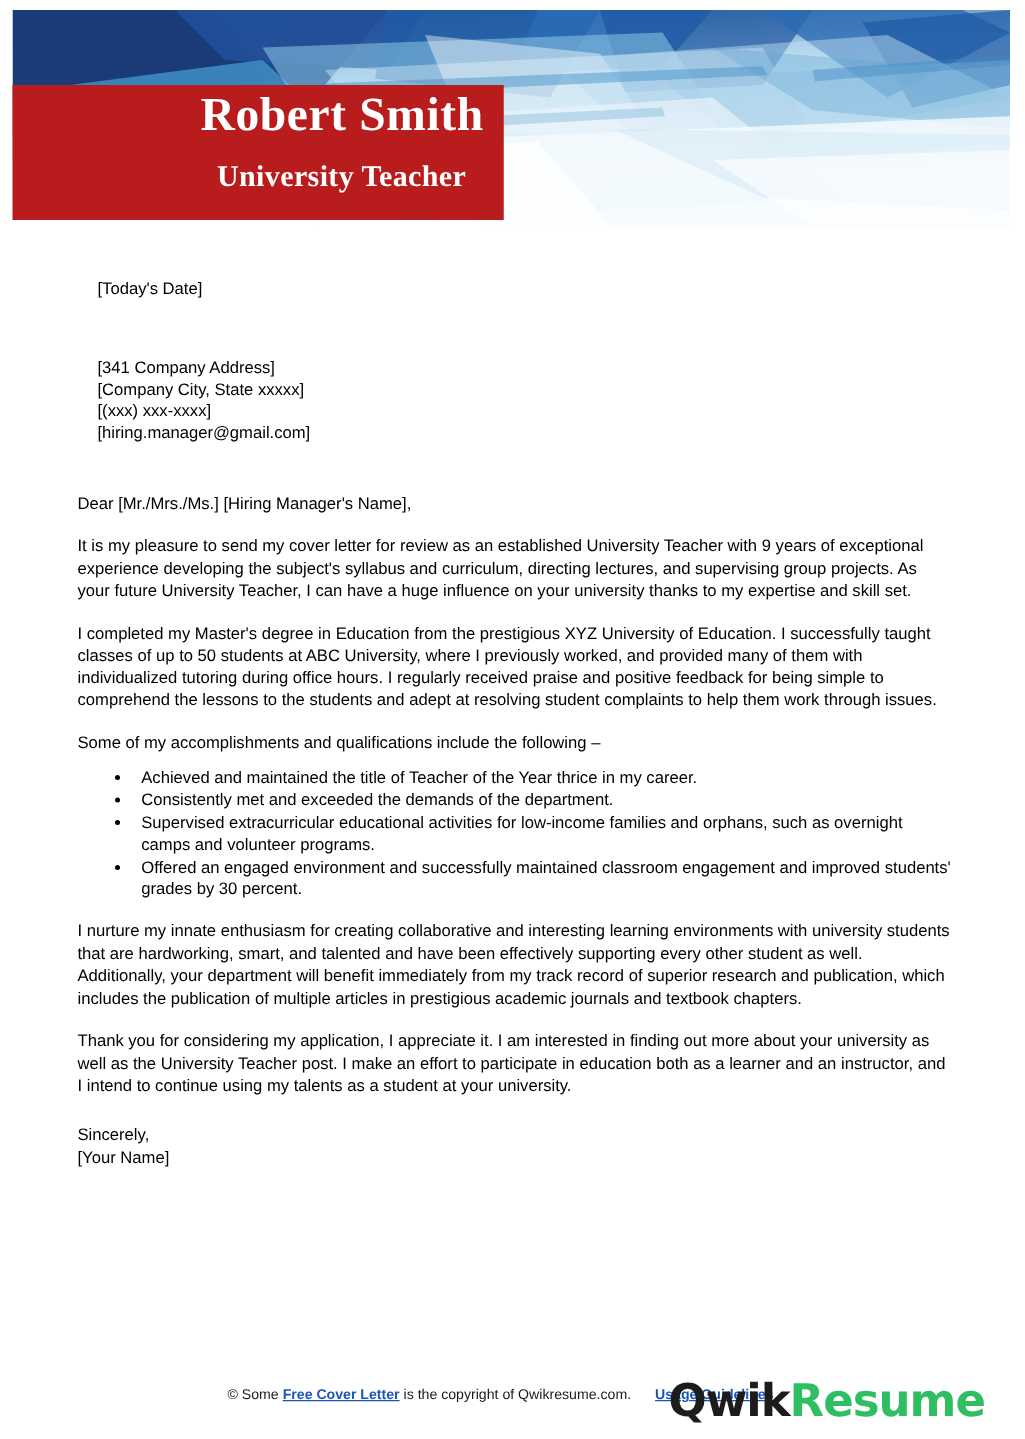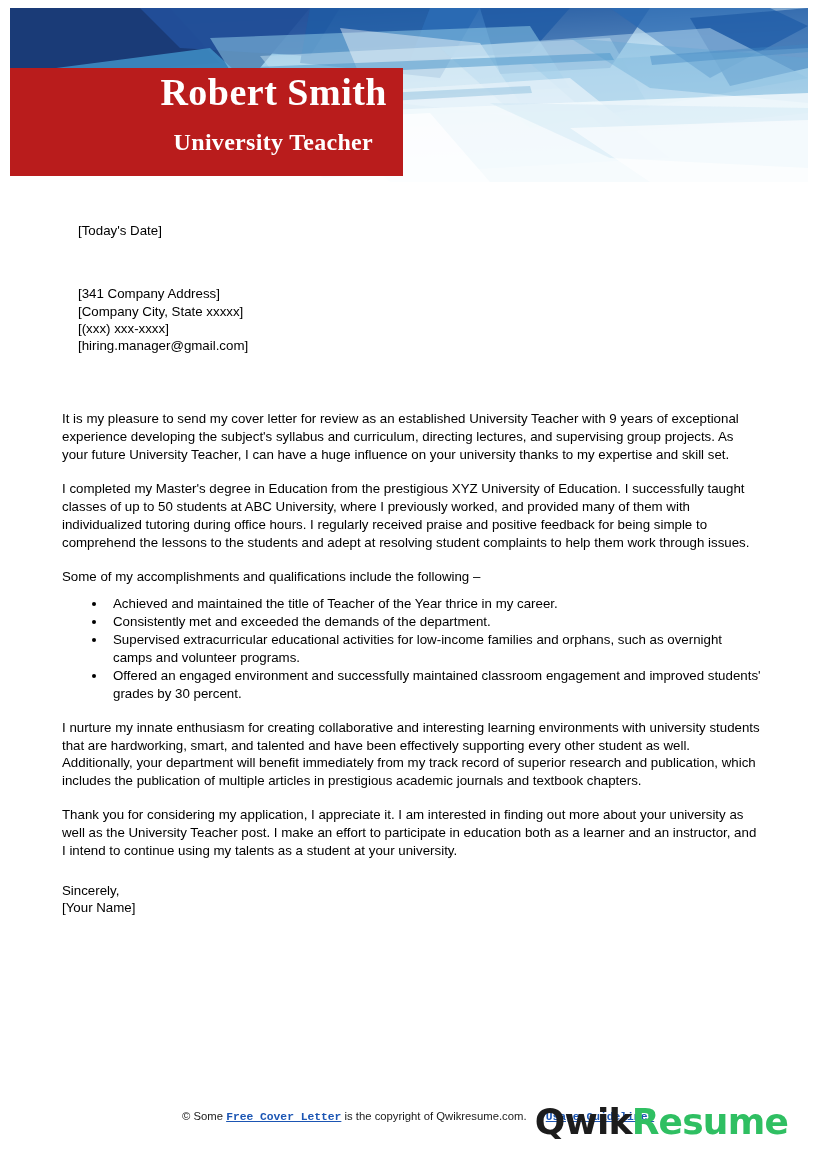--- a/index.html
+++ b/index.html
@@ -145,21 +145,20 @@
     line-height: 1.2;
     color: #1a1a1a;
     white-space: nowrap;
   }
   .footer-credit a,
   .footer-credit .flink {
     color: #1b55b3;
     text-decoration: underline;
     font-weight: bold;
     cursor: pointer;
-    font-family: Liberation Mono, monospace;
   }
   .footer-logo {
     position: absolute;
     right: 32px;
     top: 0px;
     font-size: 36px;
     font-weight: bold;
     letter-spacing: -0.8px;
     line-height: 1;
     white-space: nowrap;
@@ -236,20 +235,21 @@
 
   <div class="line-block">
     <span class="ln">[341 Company Address]</span>
     <span class="ln">[Company City, State xxxxx]</span>
     <span class="ln">[(xxx) xxx-xxxx]</span>
     <span class="ln">[hiring.manager@gmail.com]</span>
   </div>
 
   <div class="gap-addr"></div>
 
+  <p class="salutation">Dear [Mr./Mrs./Ms.] [Hiring Manager's Name],</p>
 
   <div class="gap-para"></div>
 
   <p class="para">It is my pleasure to send my cover letter for review as an established University Teacher with 9 years of exceptional experience developing the subject's syllabus and curriculum, directing lectures, and supervising group projects. As your future University Teacher, I can have a huge influence on your university thanks to my expertise and skill set.</p>
 
   <div class="gap-para"></div>
 
   <p class="para">I completed my Master's degree in Education from the prestigious XYZ University of Education. I successfully taught classes of up to 50 students at ABC University, where I previously worked, and provided many of them with individualized tutoring during office hours. I regularly received praise and positive feedback for being simple to comprehend the lessons to the students and adept at resolving student complaints to help them work through issues.</p>
 
   <div class="gap-para"></div>

